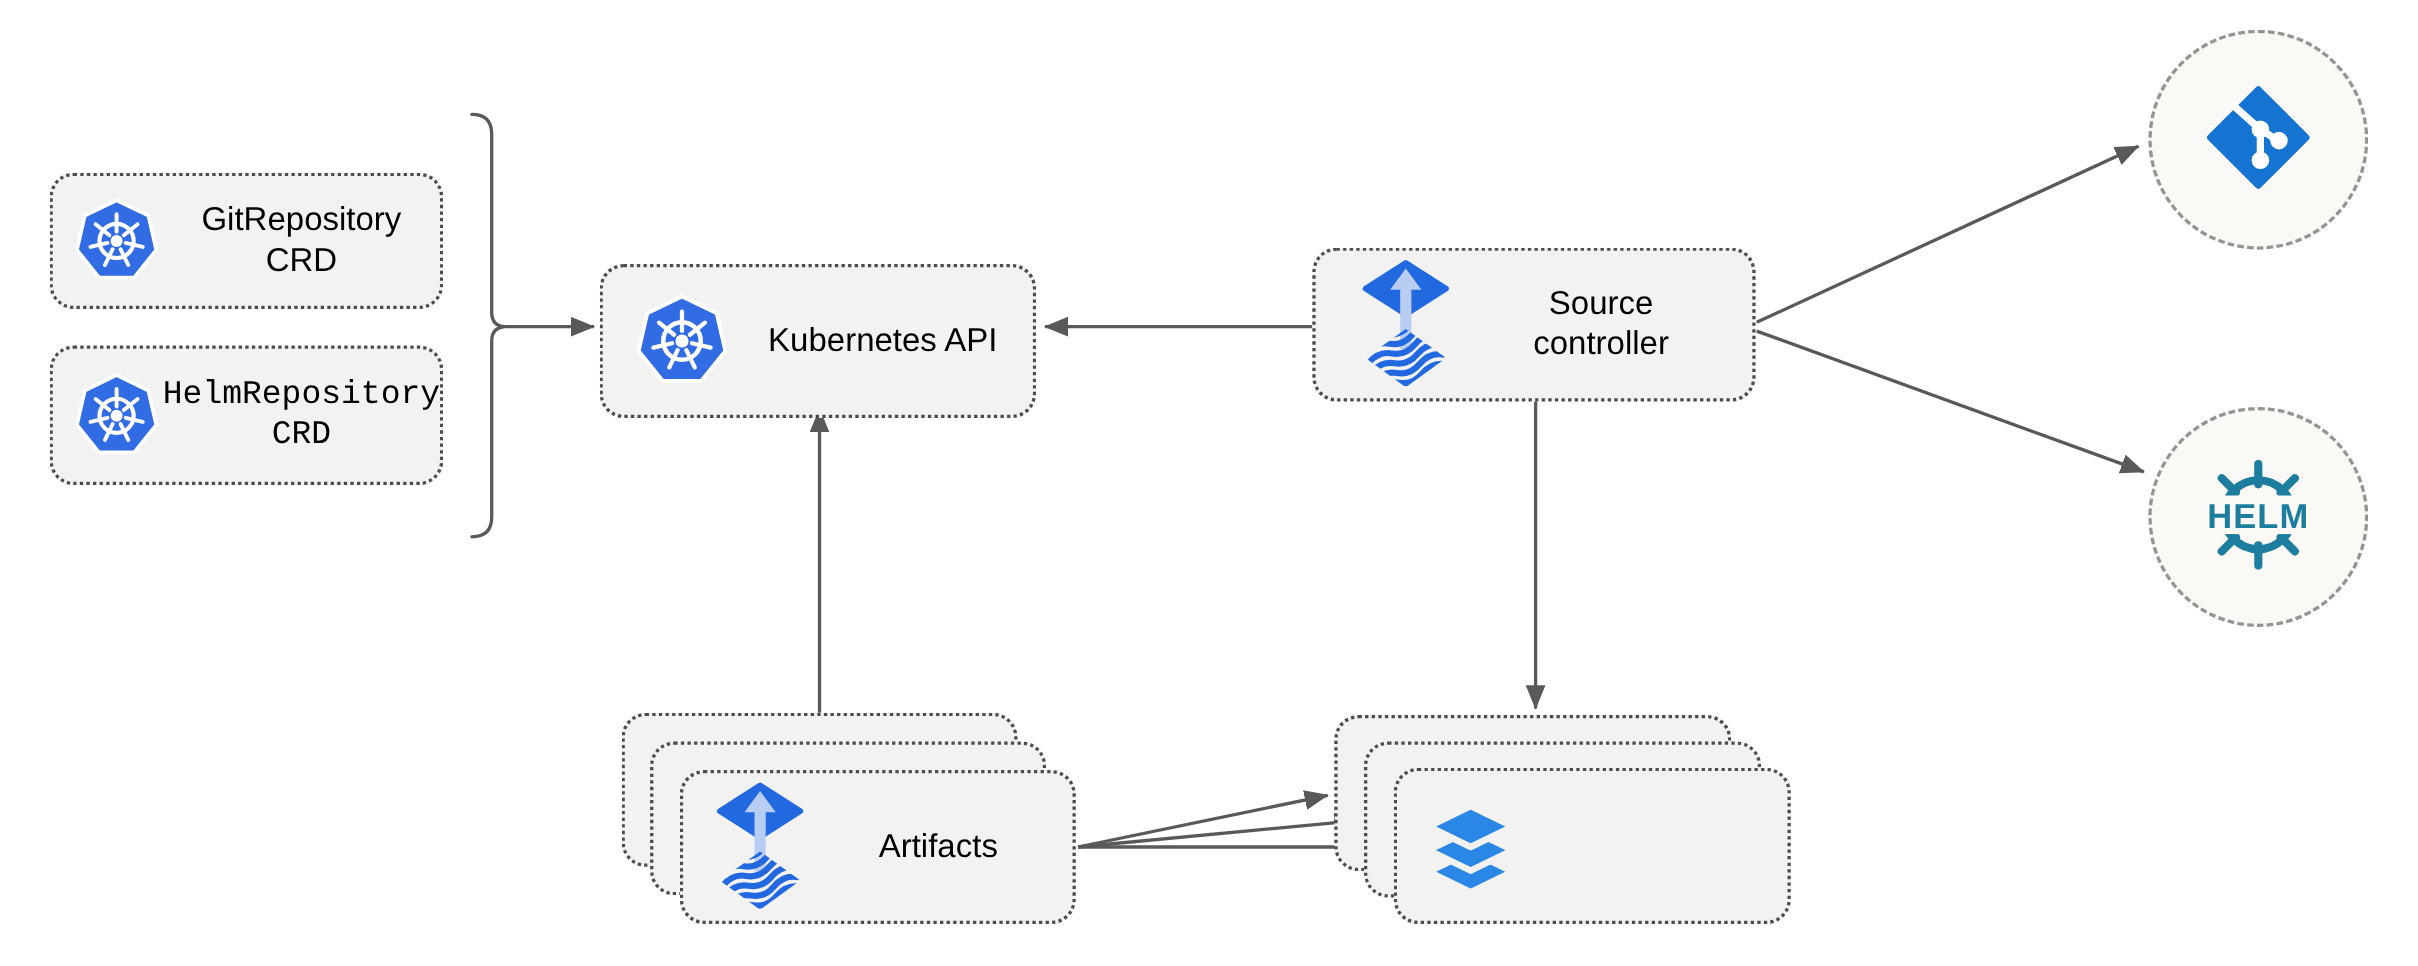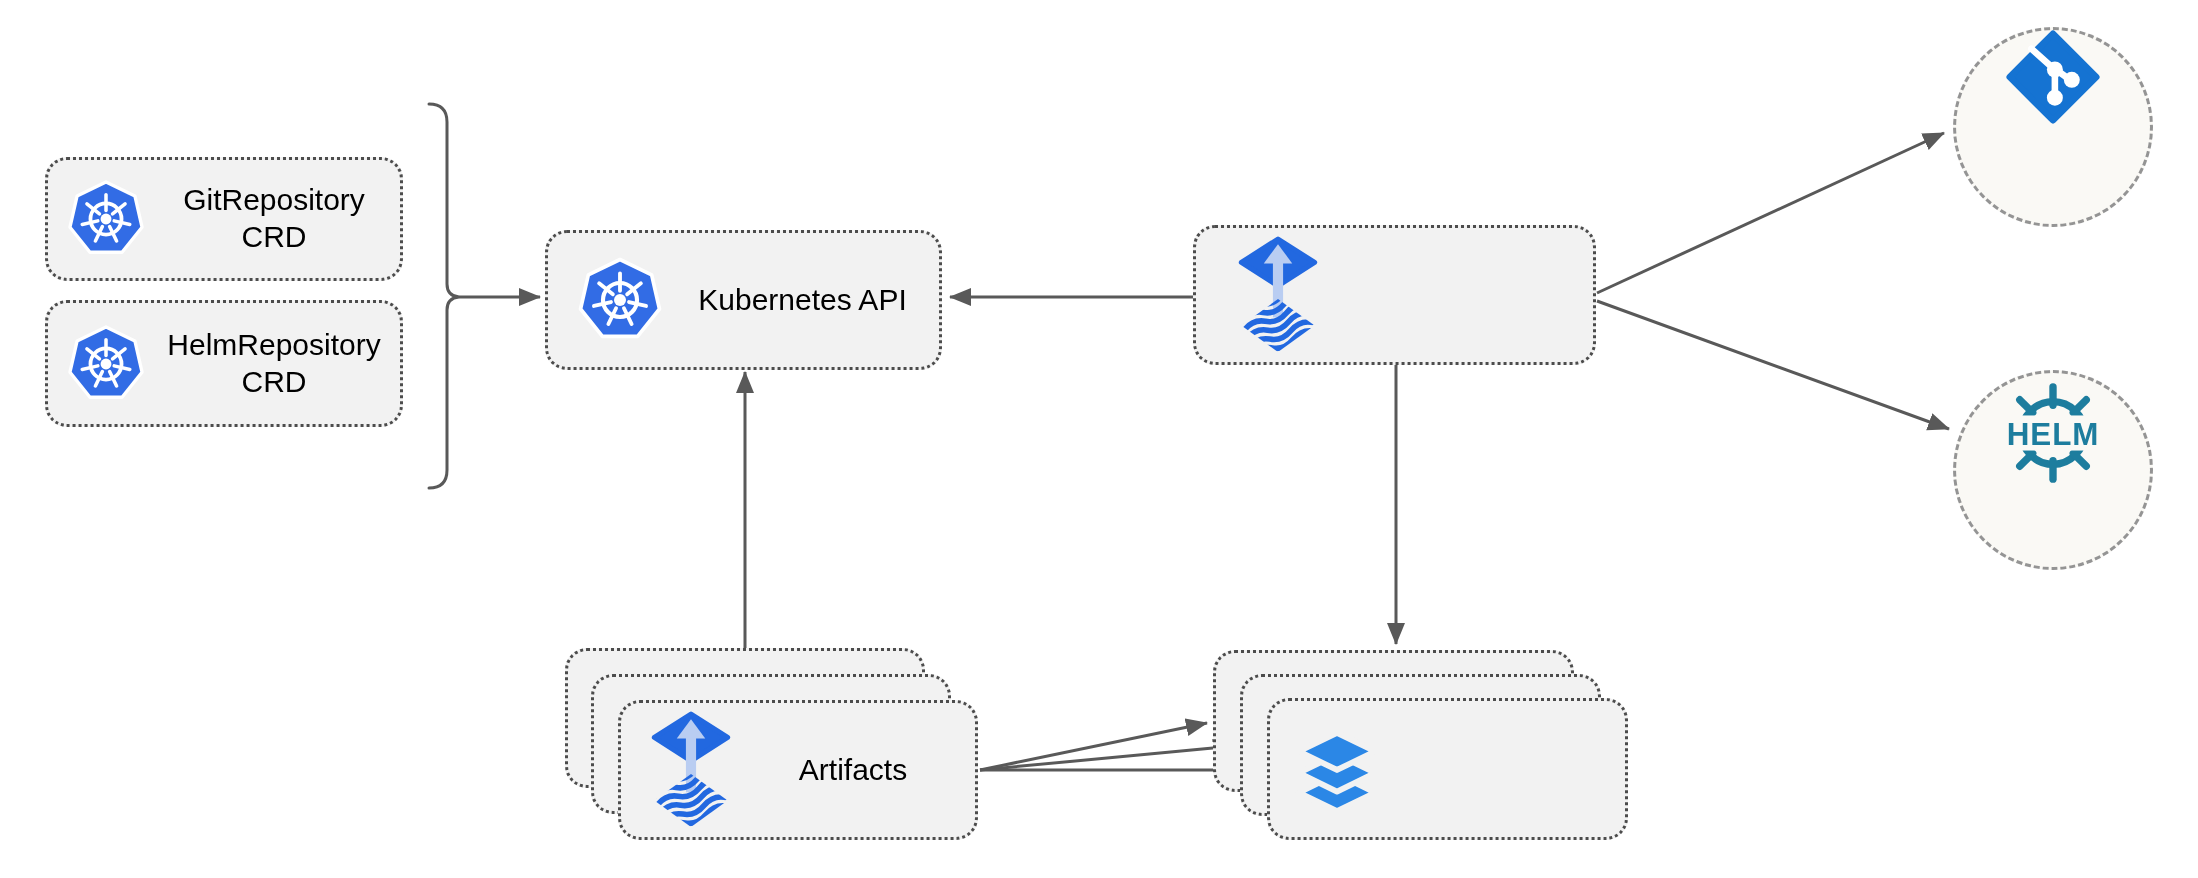--- a/index.html
+++ b/index.html
@@ -44,21 +44,21 @@
     white-space:pre-line;
   }
   .ghost{}
   .endpoint{
     position:absolute;
     box-sizing:border-box;
     width:200px;height:200px;
     border-radius:50%;
     background:var(--endpoint-fill);
     border:3px dashed var(--endpoint-border);
-    display:flex;justify-content:center;
+    display:flex;align-items:center;justify-content:center;
   }
 </style>
 </head>
 <body>
 
 <div class="canvas">
 
   <svg class="wires" width="2198" height="878" viewBox="0 0 2198 878">
     <defs>
       <marker id="arrow" markerUnits="userSpaceOnUse" markerWidth="24" markerHeight="20" refX="21" refY="9" orient="auto">
@@ -93,42 +93,42 @@
           <line x1="-4.3" y1="9" x2="-12.6" y2="26.1"></line>
           <line x1="-9.8" y1="2.2" x2="-28.3" y2="6.5"></line>
           <line x1="-7.8" y1="-6.2" x2="-22.7" y2="-18.1"></line>
         </g>
       </svg>
     </span>
     <span class="label">GitRepository
 CRD</span>
   </div>
 
-  <div class="node" style="left:45px;top:300px;width:358px;height:127px;">
+  <div class="node" style="left:45px;top:314px;width:358px;height:127px;font-family:Liberation Mono, monospace;">
     <span class="icon" style="padding-left:16px;">
       <svg width="84" height="84" viewBox="-50 -50 100 100">
         <polygon points="0,-44 34.4,-27.4 42.9,9.8 19.1,39.6 -19.1,39.6 -42.9,9.8 -34.4,-27.4" fill="#326ce5" stroke="#fff" stroke-width="4" stroke-linejoin="round"></polygon>
         <circle r="18.5" fill="none" stroke="#fff" stroke-width="4.5"></circle>
         <circle r="6.5" fill="#fff"></circle>
         <g stroke="#fff" stroke-width="4.2" stroke-linecap="round">
           <line x1="0" y1="-10" x2="0" y2="-29"></line>
           <line x1="7.8" y1="-6.2" x2="22.7" y2="-18.1"></line>
           <line x1="9.8" y1="2.2" x2="28.3" y2="6.5"></line>
           <line x1="4.3" y1="9" x2="12.6" y2="26.1"></line>
           <line x1="-4.3" y1="9" x2="-12.6" y2="26.1"></line>
           <line x1="-9.8" y1="2.2" x2="-28.3" y2="6.5"></line>
           <line x1="-7.8" y1="-6.2" x2="-22.7" y2="-18.1"></line>
         </g>
       </svg>
     </span>
     <span class="label">HelmRepository
 CRD</span>
   </div>
 
-  <div class="node" style="left:545px;top:230px;width:397px;height:140px;">
+  <div class="node" style="left:545px;top:240px;width:397px;height:140px;">
     <span class="icon" style="padding-left:26px;">
       <svg width="92" height="92" viewBox="-50 -50 100 100">
         <polygon points="0,-44 34.4,-27.4 42.9,9.8 19.1,39.6 -19.1,39.6 -42.9,9.8 -34.4,-27.4" fill="#326ce5" stroke="#fff" stroke-width="4" stroke-linejoin="round"></polygon>
         <circle r="18.5" fill="none" stroke="#fff" stroke-width="4.5"></circle>
         <circle r="6.5" fill="#fff"></circle>
         <g stroke="#fff" stroke-width="4.2" stroke-linecap="round">
           <line x1="0" y1="-10" x2="0" y2="-29"></line>
           <line x1="7.8" y1="-6.2" x2="22.7" y2="-18.1"></line>
           <line x1="9.8" y1="2.2" x2="28.3" y2="6.5"></line>
           <line x1="4.3" y1="9" x2="12.6" y2="26.1"></line>
@@ -157,20 +157,22 @@
             <path d="M6 66 q 11 -8 22 -3 t 22 -3 t 22 -3"></path>
             <path d="M6 75 q 11 -8 22 -3 t 22 -3 t 22 -3"></path>
             <path d="M6 84 q 11 -8 22 -3 t 22 -3 t 22 -3"></path>
             <path d="M6 93 q 11 -8 22 -3 t 22 -3 t 22 -3"></path>
             <path d="M6 102 q 11 -8 22 -3 t 22 -3 t 22 -3"></path>
             <path d="M6 111 q 11 -8 22 -3 t 22 -3 t 22 -3"></path>
           </g>
         </g>
       </svg>
     </span>
+    <span class="label">Source
+controller</span>
   </div>
 
   <div>
     <div class="node ghost" style="left:565px;top:648px;width:360px;height:140px;"></div>
     <div class="node ghost" style="left:591px;top:674px;width:360px;height:140px;"></div>
     <div class="node" style="left:618px;top:700px;width:360px;height:140px;">
       <span class="icon" style="padding-left:30px;">
         <svg width="80" height="118" viewBox="0 0 78 116">
           <defs>
               <clipPath id="waveclip-b">

